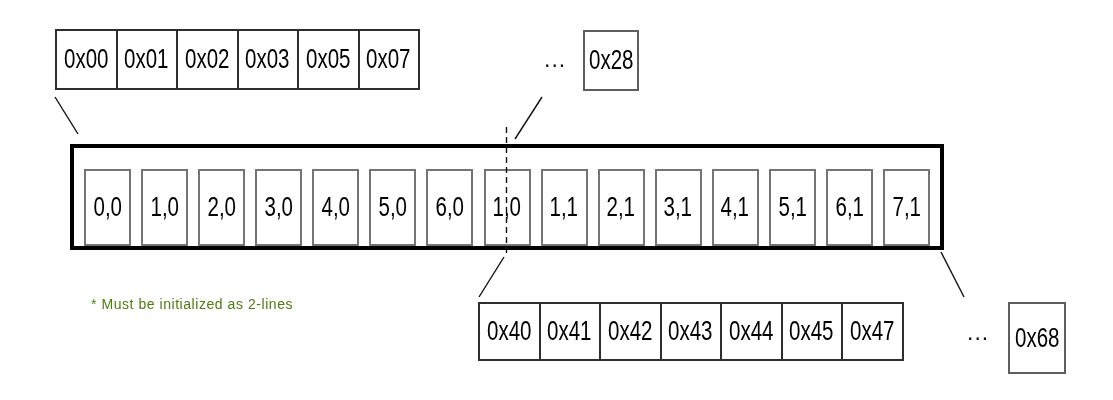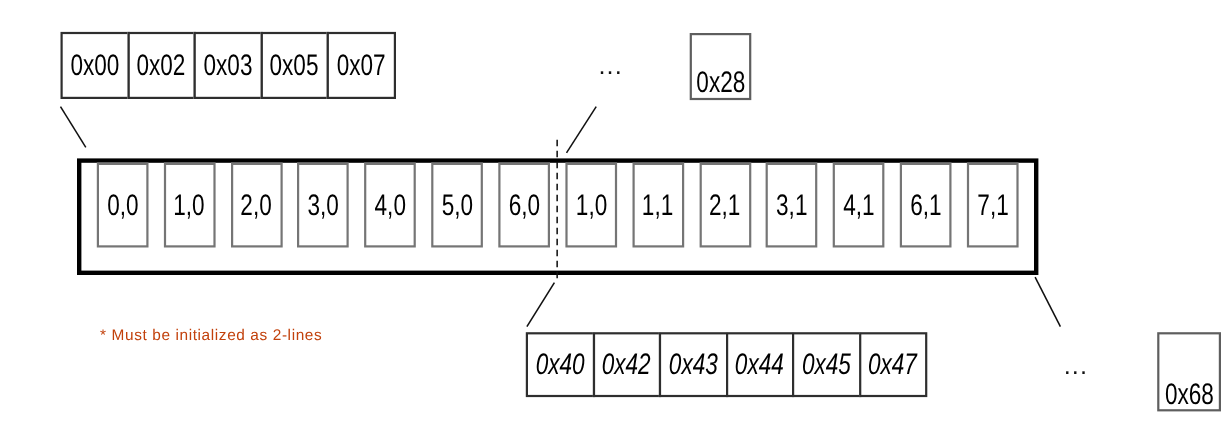--- a/index.html
+++ b/index.html
@@ -30,49 +30,48 @@
   .addr-cell {
     box-sizing: border-box;
     width: 62.5px;
     border: 2px solid var(--row-border, #2e2e2e);
     margin-left: -2px;
     display: flex; align-items: center; justify-content: center;
     background: #fff;
   }
   .addr-cell:first-child { margin-left: 0; }
   .row-top .addr-cell    { height: 61px; }
-  .row-bottom .addr-cell { height: 59px; font-style: italic; }
+  .row-bottom .addr-cell { height: 59px; }
   .tailbox {
     position: absolute;
     box-sizing: border-box;
     border: 2px solid var(--tail-border, #5e5e5e);
-    display: flex; align-items: flex-end; justify-content: center;
-    background: #fff;
-    margin-left: 44px;
+    display: flex; align-items: center; justify-content: center;
+    background: #fff;
   }
   .tail-top    { left: 583px;  top: 30px;  width: 56px; height: 61px; }
   .tail-bottom { left: 1008px; top: 302px; width: 58px; height: 72px; }
   .ellipsis {
     position: absolute;
     font-size: 23px;
     letter-spacing: 1px;
     line-height: 1;
     color: #111;
   }
   .ellipsis-top    { left: 544px; top: 48px;  }
   .ellipsis-bottom { left: 967px; top: 321px; }
   .big-box {
     position: absolute;
     left: 70px; top: 144px;
     width: 874px; height: 106px;
     box-sizing: border-box;
     border: 4px solid var(--big-border, #000000);
     background: #fff;
     display: flex;
-    align-items: flex-start;
+    align-items: flex-end;
     justify-content: space-evenly;
   }
   .line-cell {
     box-sizing: border-box;
     width: 47px; height: 77px;
     border: 2px solid var(--cell-border, #757575);
     display: flex; align-items: center; justify-content: center;
     background: #fff;
   }
   .t {
@@ -81,41 +80,44 @@
     line-height: 1;
     white-space: nowrap;
     transform: scaleX(0.76);
     transform-origin: center;
   }
   .note {
     position: absolute;
     left: 91px; top: 296px;
     font-size: 14px;
     letter-spacing: 0.55px;
-    color: #c2410c;
+    color: #4d7c0f;
   }
 </style>
 </head>
 <body>
 
 <div class="canvas">
 
   <svg class="connectors" viewBox="0 0 1113 400">
     <line x1="55" y1="97" x2="78" y2="134"></line>
     <line x1="542" y1="97" x2="515" y2="139"></line>
     <line x1="504" y1="257" x2="479" y2="297"></line>
     <line x1="941" y1="252" x2="964" y2="297"></line>
     <line x1="506.5" y1="127" x2="506.5" y2="256" stroke-dasharray="6 4"></line>
   </svg>
 
   <div class="row row-top">
     <div class="addr-cell">
         <span class="t">0x00</span>
       </div>
     <div class="addr-cell">
+        <span class="t">0x01</span>
+      </div>
+    <div class="addr-cell">
         <span class="t">0x02</span>
       </div>
     <div class="addr-cell">
         <span class="t">0x03</span>
       </div>
     <div class="addr-cell">
         <span class="t">0x05</span>
       </div>
     <div class="addr-cell">
         <span class="t">0x07</span>
@@ -157,30 +159,36 @@
     <div class="line-cell">
         <span class="t">2,1</span>
       </div>
     <div class="line-cell">
         <span class="t">3,1</span>
       </div>
     <div class="line-cell">
         <span class="t">4,1</span>
       </div>
     <div class="line-cell">
+        <span class="t">5,1</span>
+      </div>
+    <div class="line-cell">
         <span class="t">6,1</span>
       </div>
     <div class="line-cell">
         <span class="t">7,1</span>
       </div>
   </div>
 
   <div class="row row-bottom">
     <div class="addr-cell">
         <span class="t">0x40</span>
+      </div>
+    <div class="addr-cell">
+        <span class="t">0x41</span>
       </div>
     <div class="addr-cell">
         <span class="t">0x42</span>
       </div>
     <div class="addr-cell">
         <span class="t">0x43</span>
       </div>
     <div class="addr-cell">
         <span class="t">0x44</span>
       </div>

